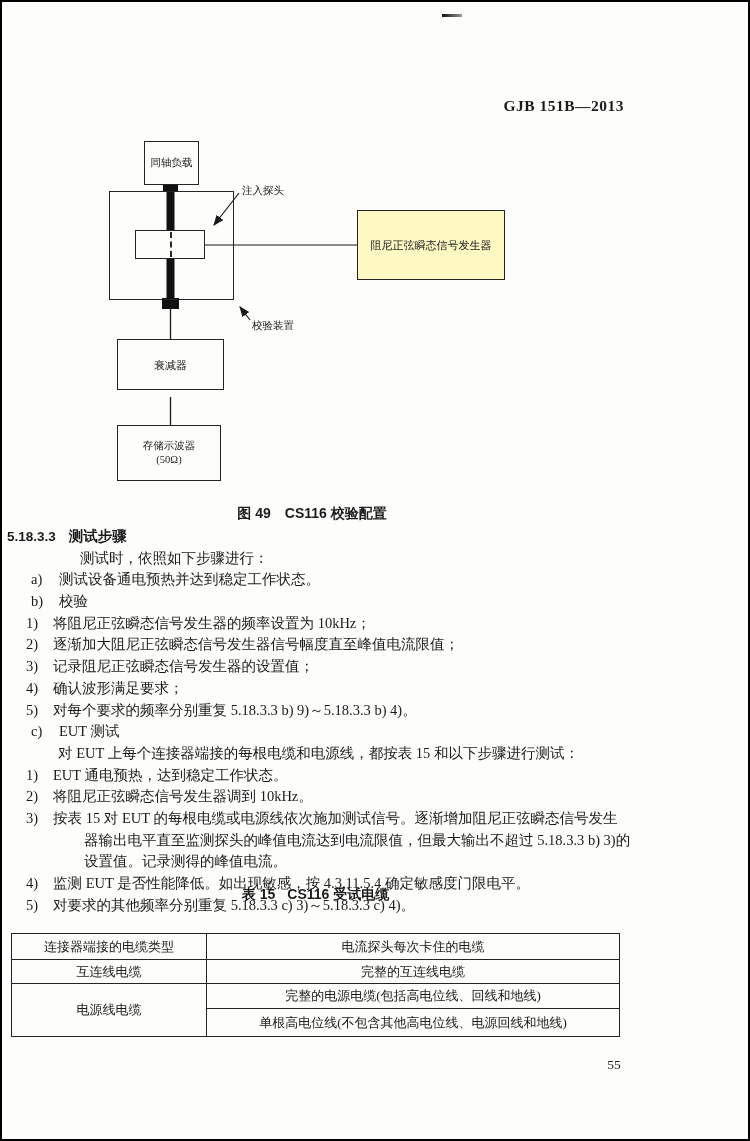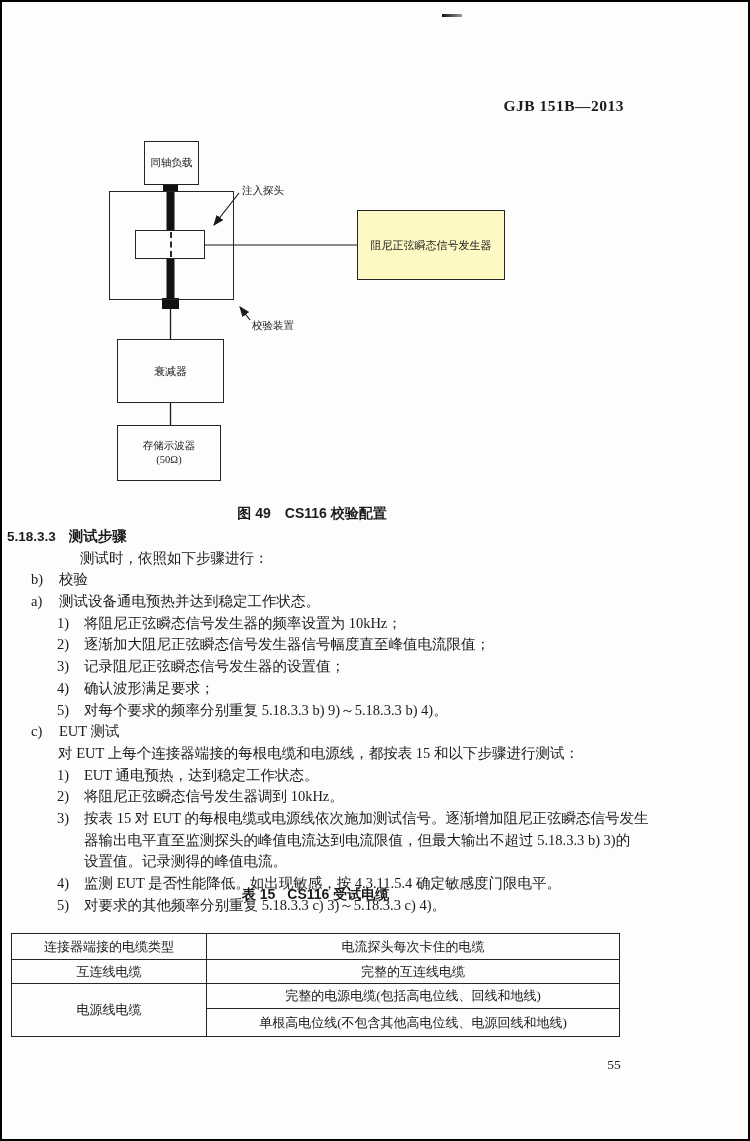--- a/index.html
+++ b/index.html
@@ -17,41 +17,41 @@
   .fig-svg{position:absolute;left:0;top:0;width:750px;height:540px;}
   .fbox{position:absolute;border:1.5px solid #242424;box-sizing:border-box;
     display:flex;align-items:center;justify-content:center;text-align:center;
     font-size:11px;line-height:14px;background:transparent;}
   .coax{left:142px;top:139px;width:55px;height:44px;font-size:10.5px;background:#fdfdfb;}
   .fixture{left:107px;top:189px;width:125px;height:109px;}
   .probe{left:133px;top:228px;width:70px;height:29px;background:#fdfdfb;}
   .probe-dash{position:absolute;left:50%;top:1px;bottom:1px;width:0;
     border-left:2px dashed #2a2a2a;}
   .generator{left:355px;top:208px;width:148px;height:70px;font-size:11px;background:#fef9c3;}
-  .attenuator{left:115px;top:337px;width:107px;height:64px;background:#fdfdfb;text-align:center;}
+  .attenuator{left:115px;top:337px;width:107px;height:51px;background:#fdfdfb;text-align:center;}
   .scope{left:115px;top:423px;width:104px;height:56px;flex-direction:column;
     font-size:10.5px;line-height:14px;background:#fdfdfb;}
   .flabel{position:absolute;font-size:10.5px;line-height:12px;}
   .probe-label{left:240px;top:183px;}
   .fixture-label{left:250px;top:318px;}
   .fig-caption{position:absolute;top:503px;left:0;width:620px;text-align:center;
     font-weight:bold;font-size:14px;
     font-family:"Liberation Sans","DejaVu Sans",sans-serif;}
   .fig-caption .cap-title{margin-left:14px;}
   
   .content{position:absolute;left:0;top:524px;width:700px;font-size:14.5px;}
   .ln{height:21.7px;line-height:21.7px;white-space:nowrap;}
   .hnum{font-weight:bold;font-size:13.5px;padding-left:5px;
     font-family:"Liberation Sans","DejaVu Sans",sans-serif;}
   .htitle{font-weight:bold;font-size:14.5px;margin-left:13px;
     font-family:"Liberation Sans","DejaVu Sans",sans-serif;}
   .intro{padding-left:30px;margin-left:48px;}
   .la{padding-left:29px;}
   .la .mk{display:inline-block;width:28px;}
-  .ln2{padding-left:55px;}
+  .ln2{padding-left:24px;}
   .ln2 .mk{display:inline-block;width:27px;}
   .cpara{padding-left:56px;}
   .cont{padding-left:82px;}
   
   .t15-caption{position:absolute;top:884px;left:0;width:627px;text-align:center;
     font-weight:bold;font-size:14px;
     font-family:"Liberation Sans","DejaVu Sans",sans-serif;}
   .t15-caption .cap-title{margin-left:12px;}
   table.t15{position:absolute;top:931px;left:9px;width:609px;
     border-collapse:collapse;font-size:13px;table-layout:fixed;}
@@ -120,25 +120,25 @@
 
   <div class="content">
 
     <div class="ln">
       <span class="hnum">5.18.3.3</span><span class="htitle">测试步骤</span>
     </div>
 
     <div class="ln intro">测试时，依照如下步骤进行：</div>
 
     <div class="ln la">
+      <span class="mk">a)</span><span>测试设备通电预热并达到稳定工作状态。</span>
+    </div>
+
+    <div class="ln la">
       <span class="mk">b)</span><span>校验</span>
-    </div>
-
-    <div class="ln la">
-      <span class="mk">a)</span><span>测试设备通电预热并达到稳定工作状态。</span>
     </div>
 
     <div class="ln ln2">
       <span class="mk">1)</span><span>将阻尼正弦瞬态信号发生器的频率设置为 10kHz；</span>
     </div>
     <div class="ln ln2">
       <span class="mk">2)</span><span>逐渐加大阻尼正弦瞬态信号发生器信号幅度直至峰值电流限值；</span>
     </div>
     <div class="ln ln2">
       <span class="mk">3)</span><span>记录阻尼正弦瞬态信号发生器的设置值；</span>

